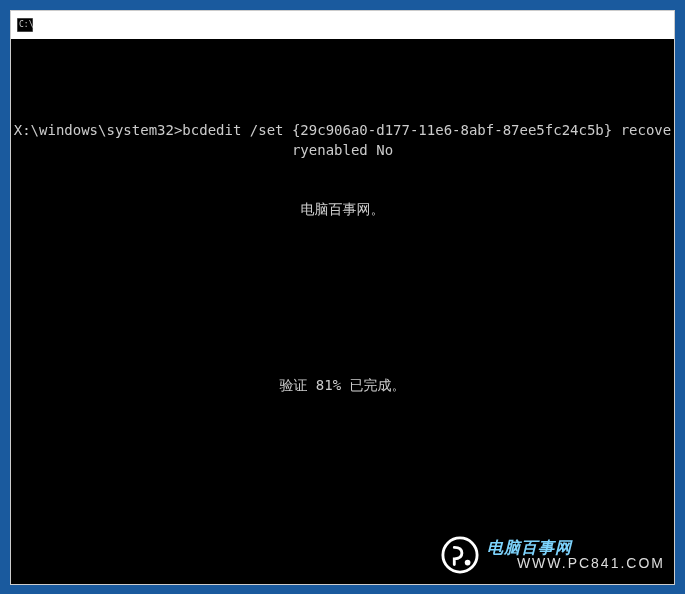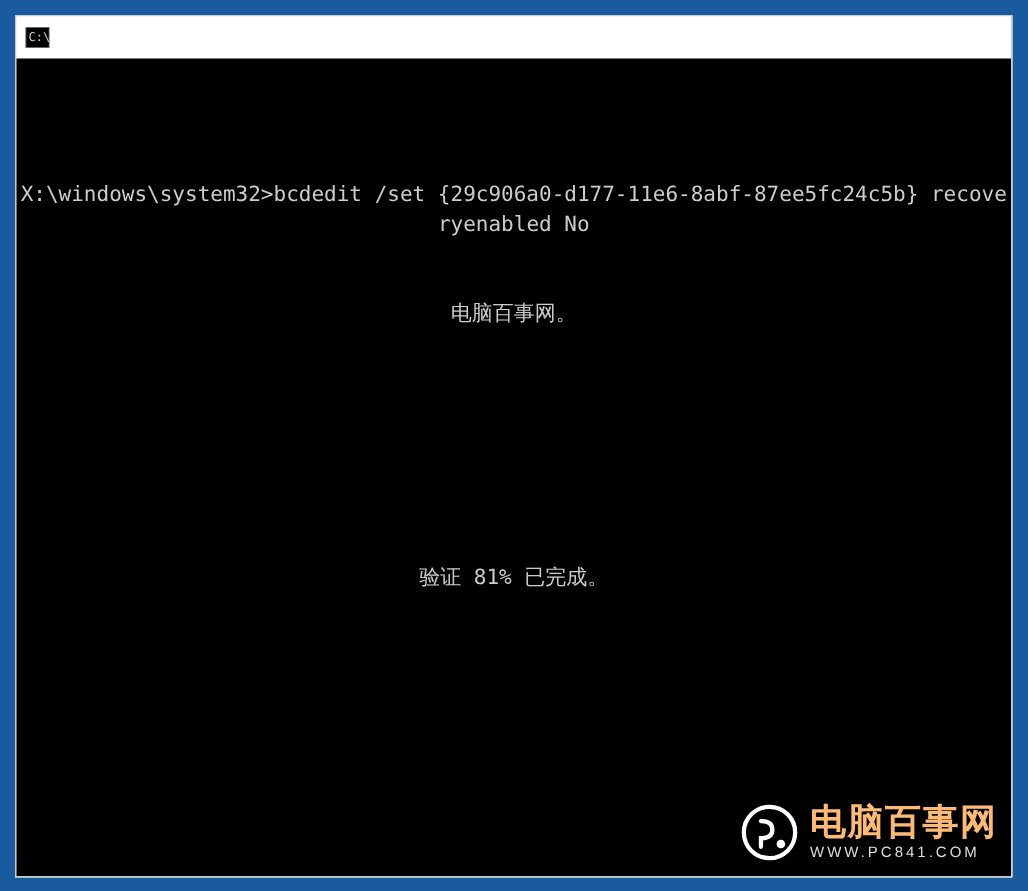--- a/index.html
+++ b/index.html
@@ -76,29 +76,31 @@
     .watermark-logo {
       width: 38px;
       height: 38px;
     }
     .watermark-text {
       display: flex;
       flex-direction: column;
       line-height: 1.1;
     }
     .watermark-cn {
-      color: #fdba74;
-      font-size: 24px;
+      color: #7dd3fc;
+      font-size: 16px;
       font-weight: bold;
       letter-spacing: 1px;
+      font-style: italic;
     }
     .watermark-url {
       color: #ddd;
-      font-size: 10px;
+      font-size: 14px;
       letter-spacing: 2px;
+      margin-left: 30px;
     }
   </style>
 </head>
 <body>
 
 <div class="window">
   <div class="titlebar">
     <span class="titlebar-icon">
       <svg viewBox="0 0 16 14">
         <rect x="0" y="0" width="16" height="14" fill="#000" stroke="#888" stroke-width="1"></rect>

